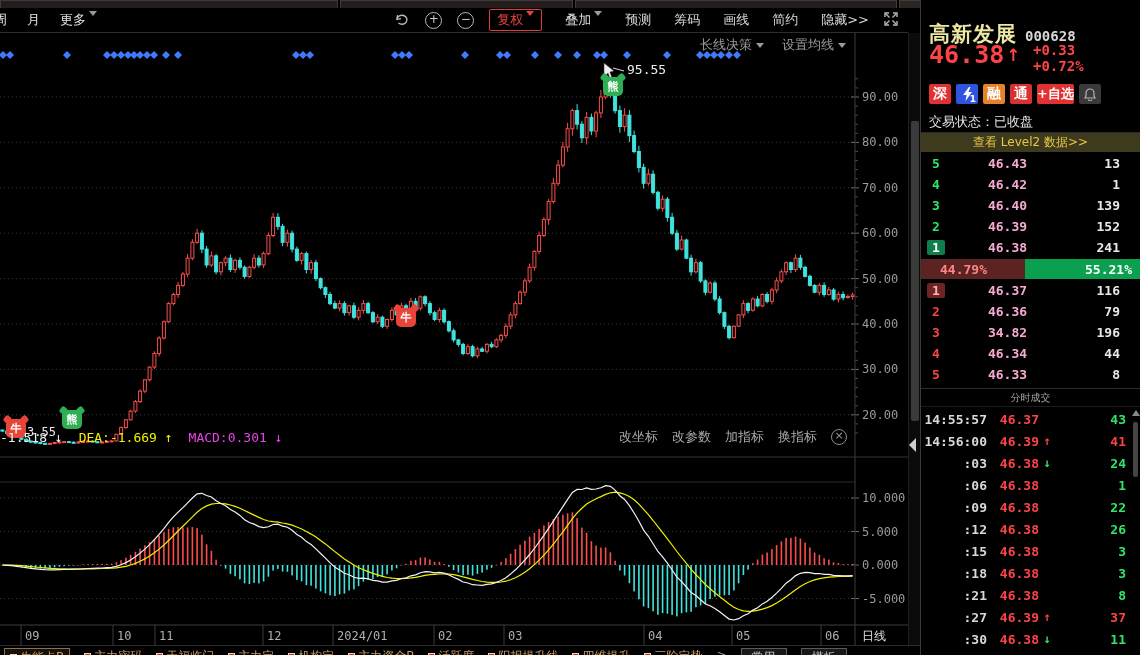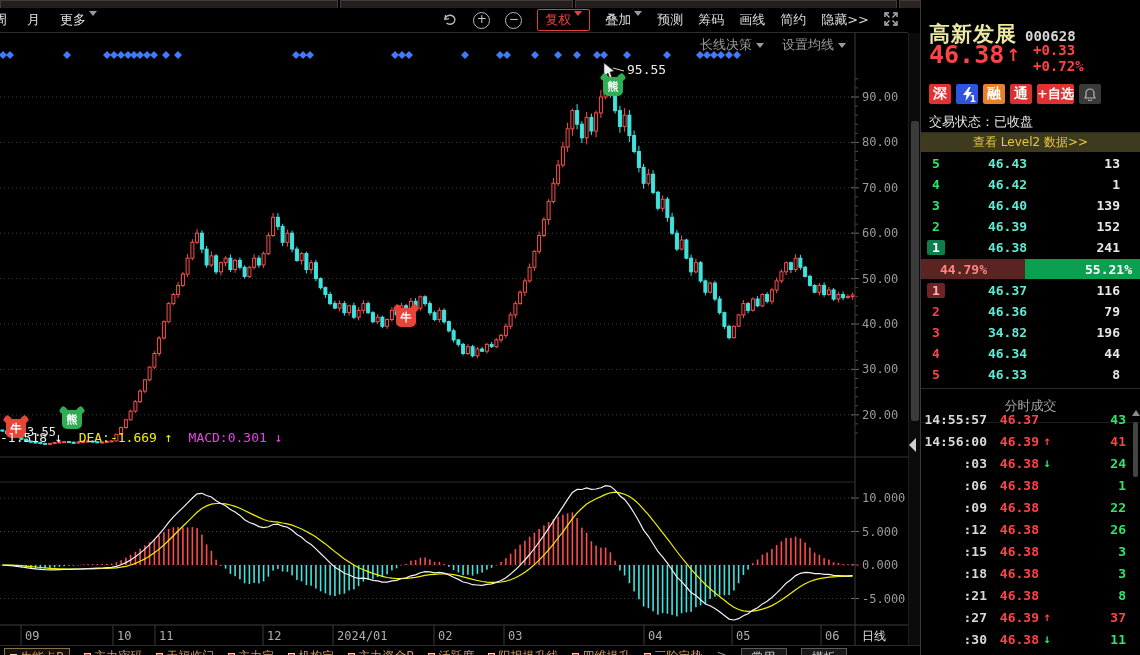--- a/index.html
+++ b/index.html
@@ -67,27 +67,27 @@
   .bdg.rong{background:#e8822a}
   .bdg.tong{background:#d93030}
   .bdg.watch{background:#e03232;padding:0 0;font-size:13px;cursor:pointer}
   .bdg.bell{background:#3a3a3a;cursor:pointer}
   .p-status{position:absolute;left:0;top:111px;width:100%;height:22px;border-bottom:1px solid #2c2c2c;box-sizing:border-box;font-size:13px;color:#e2e2e2;padding-left:8px;display:flex;align-items:center}
   .p-level2{position:absolute;left:0;top:133px;width:100%;height:19px;background:#3e3a1e;color:#e8c743;font-size:12px;display:flex;align-items:center;justify-content:center;cursor:pointer}
   .book{position:absolute;left:0;top:153px;width:100%;font-size:13px;font-weight:bold}
   .brow{display:flex;align-items:center;height:21px}
   .brow .lv{width:30px;text-align:center}
   .brow .lv span{display:inline-block;min-width:14px;padding:0 2px;border-radius:2px}
-  .brow .bp{flex:1;text-align:center;color:#5eead4}
+  .brow .bp{flex:1;text-align:center;color:#f9a8d4}
   .brow .bv{width:56px;text-align:right;padding-right:20px;color:#e8e8e8}
   .lv-ask{color:#2ee56a}.lv-bid{color:#fd4345}
   .ratio{display:flex;height:20px;font-size:13px;font-weight:bold;margin:1px 0}
   .ratio .l{background:#5c2323;color:#ff8585;display:flex;align-items:center;padding-left:19px}
   .ratio .r{background:#0aa04f;color:#fff;display:flex;align-items:center;justify-content:flex-end;padding-right:8px;flex:1}
-  .tape-title{position:absolute;left:0;top:388px;width:100%;height:35px;border-top:1px solid #2c2c2c;border-bottom:1px solid #1c1c1c;box-sizing:border-box;color:#a6a6a6;font-size:13px;display:flex;align-items:center;justify-content:center}
+  .tape-title{position:absolute;left:0;top:388px;width:100%;height:19px;border-top:1px solid #2c2c2c;border-bottom:1px solid #1c1c1c;box-sizing:border-box;color:#a6a6a6;font-size:10px;display:flex;align-items:center;justify-content:center}
   .tape{position:absolute;left:0;top:408px;width:100%;font-size:13px;font-weight:bold}
   .trow{display:flex;align-items:center;height:22px;cursor:pointer}
   .trow .tm{width:66px;text-align:right;color:#d8d8d8}
   .trow .tp{width:52px;text-align:right;color:#fd4345}
   .trow .ta{width:16px;text-align:center;font-size:12px}
   .trow .tv{flex:1;text-align:right;padding-right:14px}
   .c-r{color:#fd4345}.c-g{color:#2ee56a}
   .p-scroll{position:absolute;right:0;top:410px;width:9px;height:245px}
   .p-scroll .up{position:absolute;top:0;left:1px;width:0;height:0;border-left:4px solid transparent;border-right:4px solid transparent;border-bottom:6px solid #8a8a8a;cursor:pointer}
   .p-scroll .th{position:absolute;top:12px;left:2px;width:5px;height:55px;background:#444;border-radius:2px;cursor:pointer}
@@ -116,21 +116,21 @@
     </div>
     <div class="tb-right">
       <span class="undo">
         <svg width="16" height="14" viewBox="0 0 16 14">
             <path d="M3 6 a5 4.5 0 1 1 1.5 4" fill="none" stroke="#b9b9b9" stroke-width="1.4"></path>
             <path d="M3.6 2.2 L3 6.4 L7 5.6" fill="none" stroke="#b9b9b9" stroke-width="1.4"></path>
           </svg>
       </span>
       <span class="cbtn">+</span>
       <span class="cbtn">−</span>
-      <span id="tb-buttons" style="display:flex;gap:15px;align-items:center">
+      <span id="tb-buttons" style="display:flex;gap:23px;align-items:center">
           <span class="tbtn hl">
             <span>复权</span>
             <span class="caret"></span>
           </span>
           <span class="tbtn">
             <span>叠加</span>
             <span class="caret"></span>
           </span>
           <span class="tbtn">
             <span>预测</span>
@@ -859,20 +859,27 @@
       <div class="flag bull" style="left: 396px; top: 275px;">牛</div>
       <div class="flag bear" style="left: 603px; top: 44px;">熊</div>
       <span class="ann mono" style="left: 27px; top: 392px;">3.55</span>
       <span class="ann mono" style="font-size: 13px; left: 627px; top: 29px;">95.55</span>
     </div>
 
   <div class="ind-head">
     <span class="lbl mono" style="color:#ececec"><span>-1.518</span> <span>↓</span></span>
     <span class="lbl mono" style="color:#f0f000"><span>DEA:-1.669</span> <span>↑</span></span>
     <span class="lbl mono" style="color:#e844e8"><span>MACD:0.301</span> <span>↓</span></span>
+    <span class="ind-links" id="ind-links">
+        <span class="lnk">改坐标</span>
+        <span class="lnk">改参数</span>
+        <span class="lnk">加指标</span>
+        <span class="lnk">换指标</span>
+        <span class="xcirc">×</span>
+      </span>
   </div>
 
   <div class="vstrip">
     <div class="vthumb"></div>
     <div class="collapse"></div>
   </div>
 
   <div class="btabs" id="btabs">
       <span class="btab sel">
         <span class="sq"></span>

